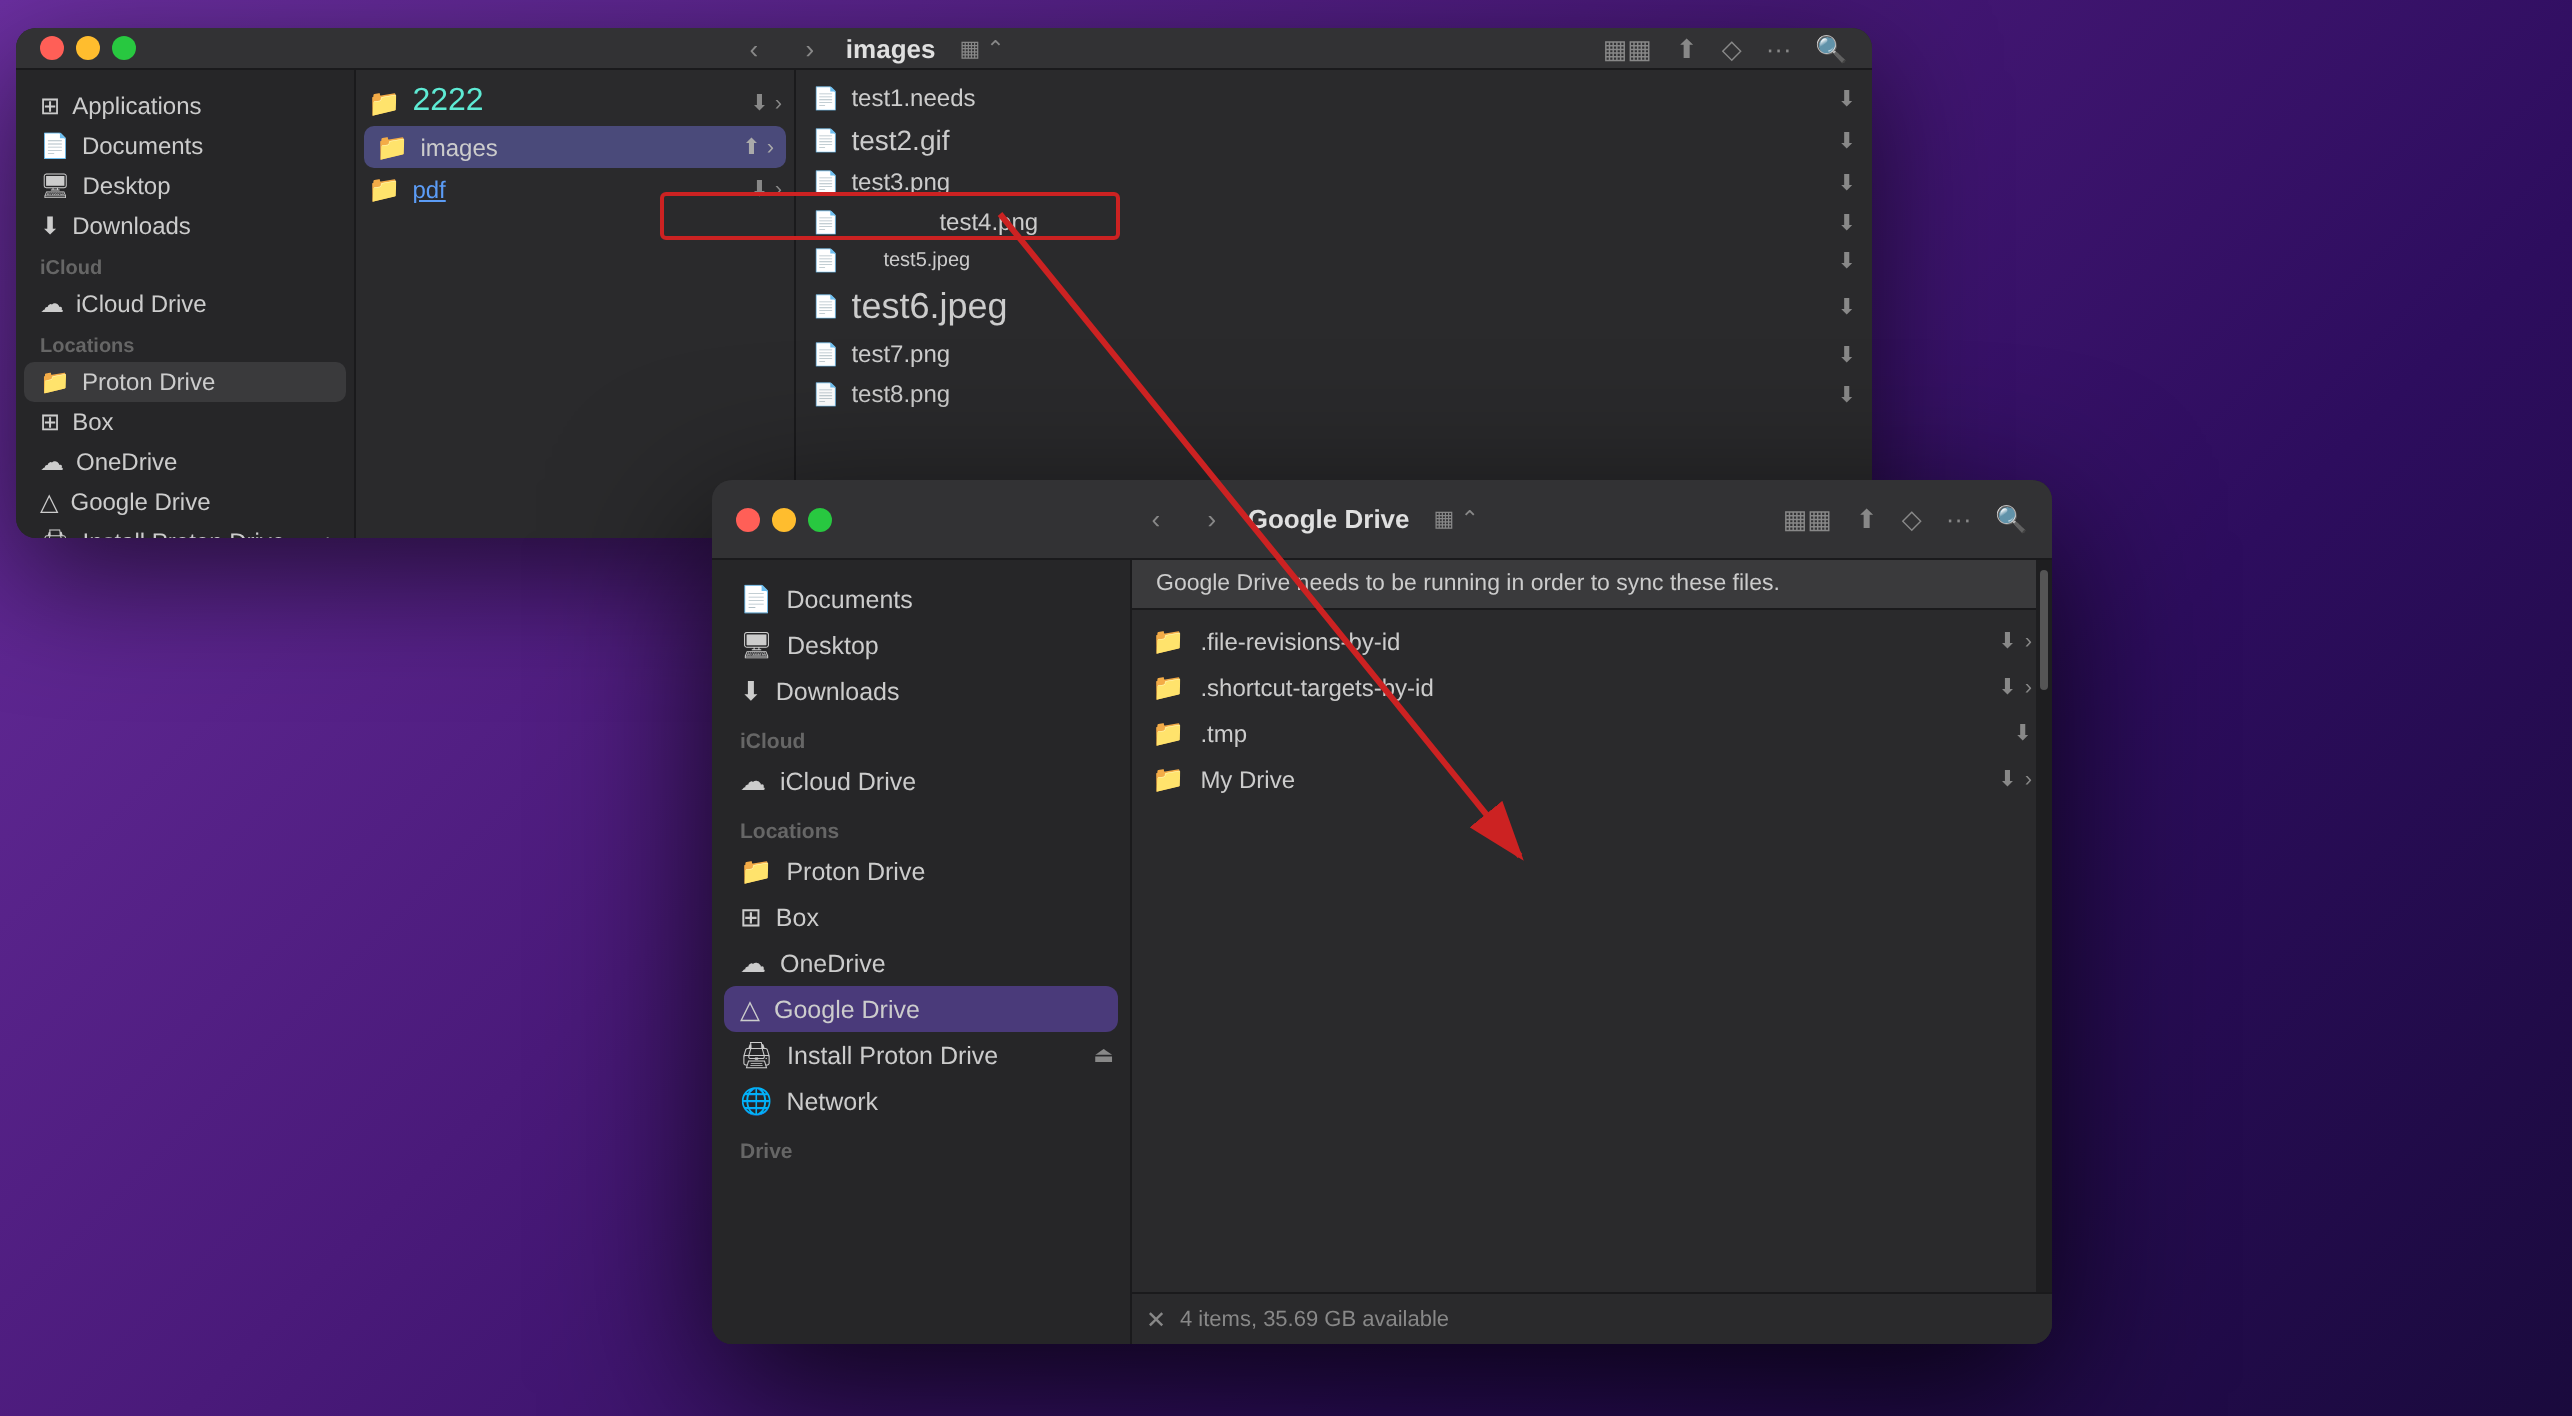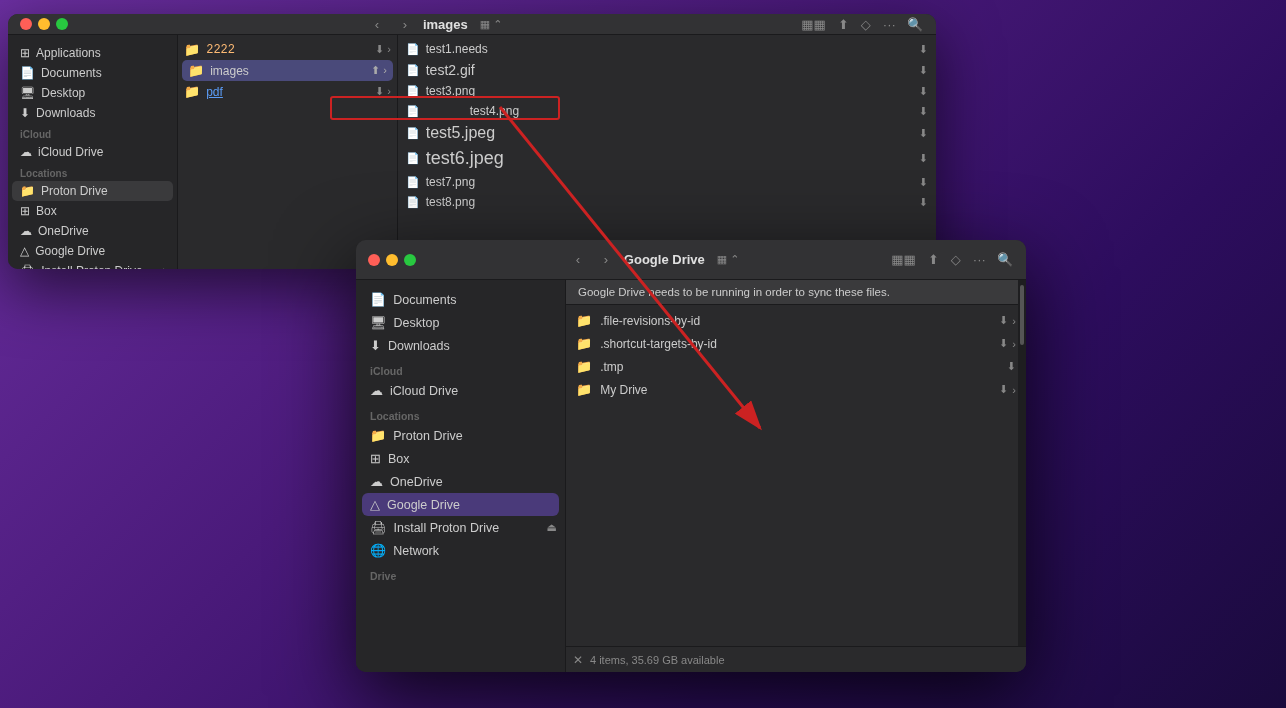--- a/index.html
+++ b/index.html
@@ -378,21 +378,21 @@
           <span>Install Proton Drive</span>
         </div>
         <span style="font-size:11px;color:#888;">⏏</span>
       </div>
 
     </div>
 
     <div class="column-pane">
       <div class="folder-item">
         <span style="font-size:13px;">📁</span>
-        <span style="font-size:12px;color:#fdba74;font-family:Liberation Mono, monospace;">2222</span>
+        <span style="font-size:16px;color:#5eead4;">2222</span>
         <span style="margin-left:auto;font-size:11px;color:#888;">⬇ ›</span>
       </div>
       <div class="folder-item selected">
         <span style="font-size:13px;">📁</span>
         <span style="font-size:12px;">images</span>
         <span style="margin-left:auto;font-size:11px;color:#aaa;">⬆ ›</span>
       </div>
       <div class="folder-item">
         <span style="font-size:13px;">📁</span>
         <span style="font-size:12px;color:#5b9cf6;text-decoration:underline;">pdf</span>
@@ -416,21 +416,21 @@
         <span style="font-size:12px;">test3.png</span>
         <span style="margin-left:auto;font-size:11px;color:#888;">⬇</span>
       </div>
       <div class="file-item">
         <span class="file-icon">📄</span>
         <span style="font-size:12px;padding-left:44px;">test4.png</span>
         <span style="margin-left:auto;font-size:11px;color:#888;">⬇</span>
       </div>
       <div class="file-item">
         <span class="file-icon">📄</span>
-        <span style="font-size:16px;">test5.jpeg</span>
+        <span style="font-size:10px;margin-left:16px;">test5.jpeg</span>
         <span style="margin-left:auto;font-size:11px;color:#888;">⬇</span>
       </div>
       <div class="file-item">
         <span class="file-icon">📄</span>
         <span style="font-size:18px;">test6.jpeg</span>
         <span style="margin-left:auto;font-size:11px;color:#888;">⬇</span>
       </div>
       <div class="file-item">
         <span class="file-icon">📄</span>
         <span style="font-size:12px;">test7.png</span>

